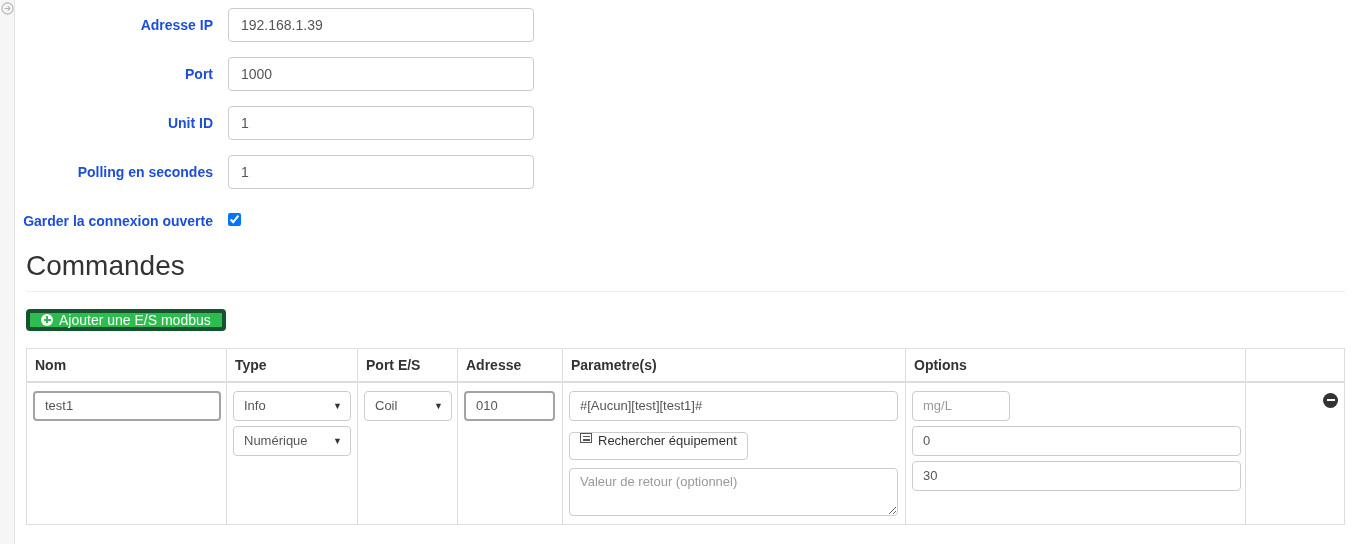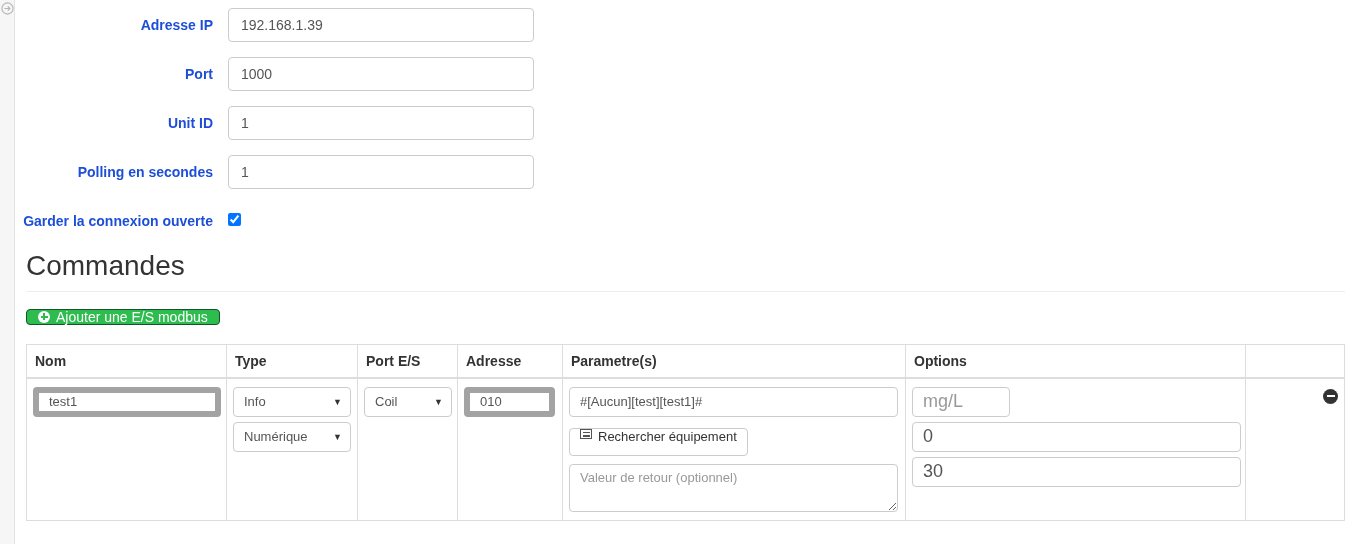--- a/index.html
+++ b/index.html
@@ -107,27 +107,27 @@
     color: #333333;
     line-height: 1.1;
   }
 
   
   .btn-area { padding: 17px 0 0 10px; }
   .btn-success {
     display: inline-flex;
     align-items: center;
     gap: 6px;
-    height: 16px;
+    height: 22px;
     padding: 0 11px;
     font-size: 14px;
     font-family: "Liberation Sans", sans-serif;
     color: #ffffff;
     background: #2dbc4e;
-    border: 1px solid #14532d;
+    border: 4px solid #14532d;
     border-radius: 4px;
     cursor: pointer;
     white-space: nowrap;
   }
   .icon-plus-circle {
     display: inline-block;
     width: 12px;
     height: 12px;
     position: relative;
     border-radius: 50%;
@@ -188,21 +188,21 @@
   
   .cell-input {
     display: block;
     width: 100%;
     height: 30px;
     padding: 5px 10px;
     font-size: 13px;
     font-family: "Liberation Sans", sans-serif;
     color: #555555;
     background: #ffffff;
-    border: 6px solid #a3a3a3;
+    border: 2px solid #a3a3a3;
     border-radius: 4px;
     outline: none;
   }
   .cell-input::placeholder { color: #999999; }
 
   .cell-input.name  { width: 188px; }
   .cell-input.addr  { width: 91px; }
 
   .cell-select {
     position: relative;
@@ -297,21 +297,21 @@
     outline: none;
   }
   .ret-textarea::placeholder { color: #999999; }
 
   .opt-input {
     display: block;
     width: 329px;
     height: 30px;
     padding: 5px 10px;
     margin-bottom: 5px;
-    font-size: 18px;
+    font-size: 13px;
     font-family: "Liberation Sans", sans-serif;
     color: #555555;
     background: #ffffff;
     border: 1px solid #cccccc;
     border-radius: 4px;
     outline: none;
   }
   .opt-input::placeholder { color: #999999; }
   .opt-input.short { width: 98px; }
 

